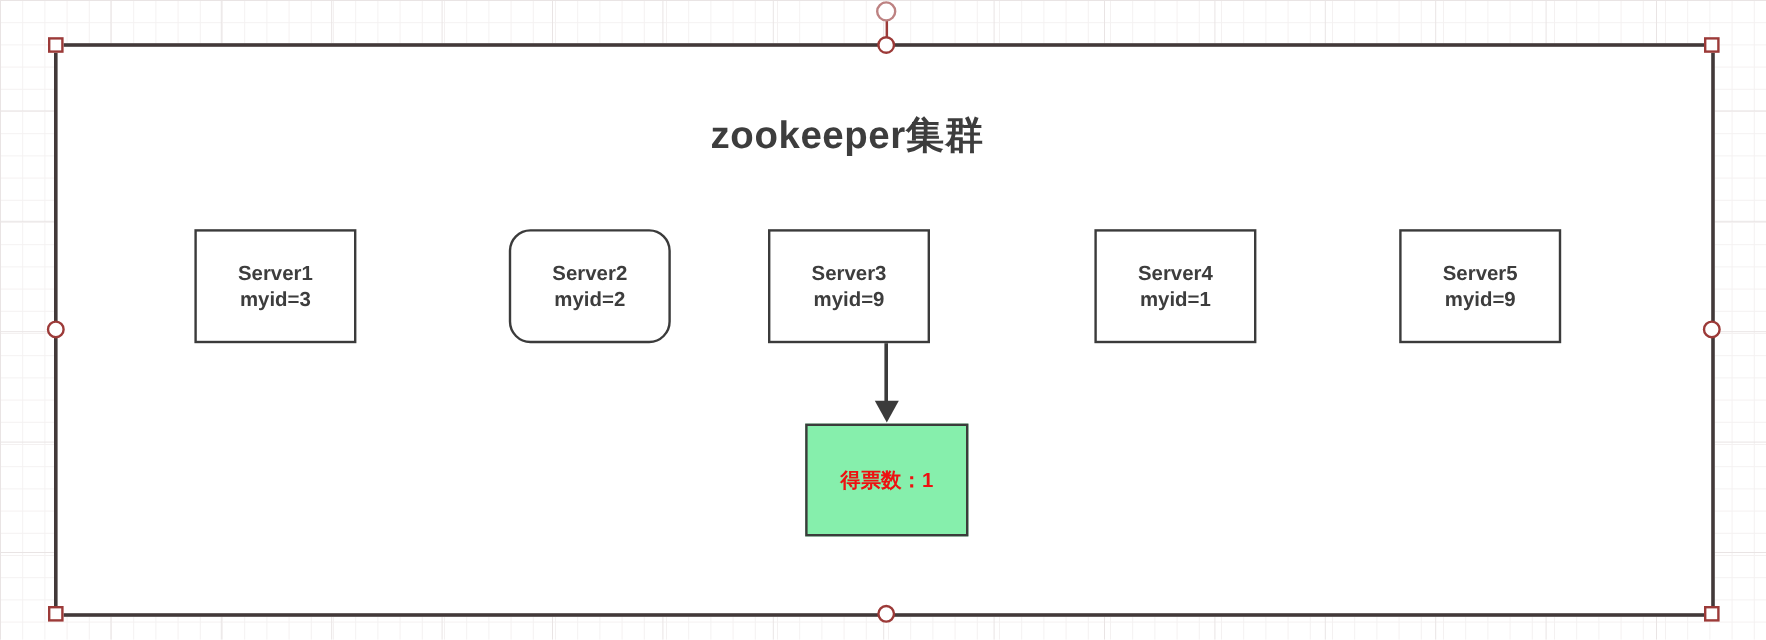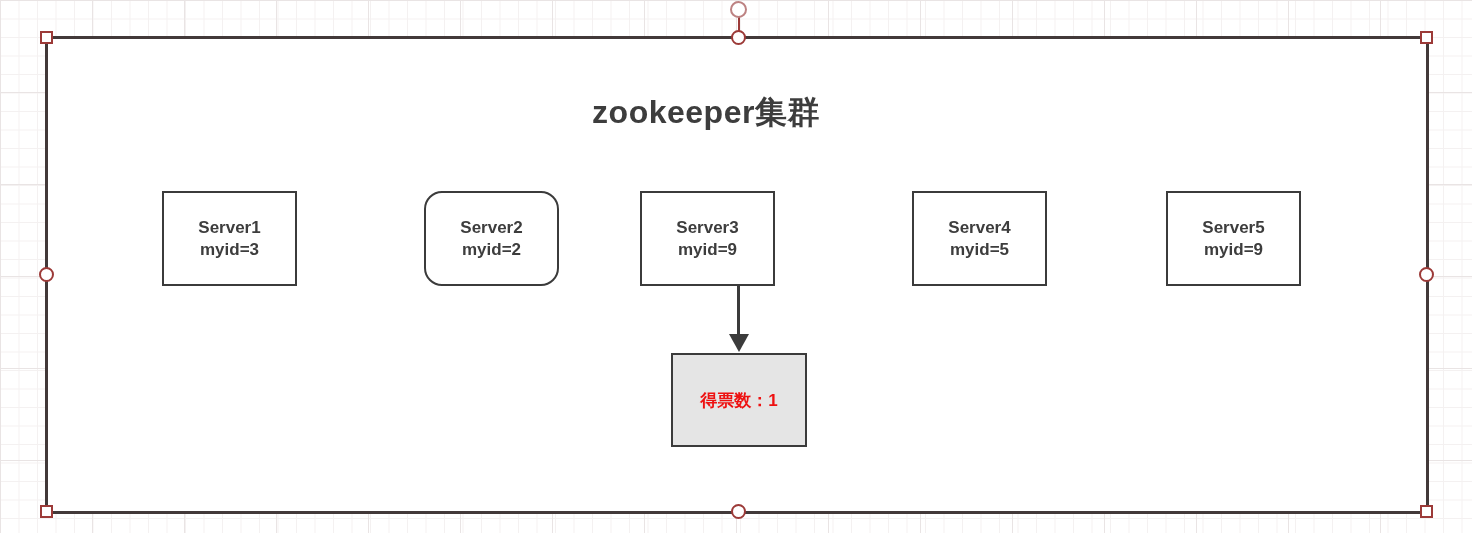--- a/index.html
+++ b/index.html
@@ -46,21 +46,21 @@
   }
   .node.s1 { left: 162px; }
   .node.s2 { left: 424px; border-radius: 18px; }
   .node.s3 { left: 640px; }
   .node.s4 { left: 912px; text-align: center; }
   .node.s5 { left: 1166px; }
 
   .vote-box {
     left: 671px; top: 353px; width: 136px; height: 94px;
     border: 2px solid #3b3b3b;
-    background: #e5e5e5;
+    background: #86efac;
     display: flex; align-items: center; justify-content: center;
     font-size: 17px; font-weight: bold;
     color: #ee1111;
   }
 
   .arrow-line {
     left: 737px; top: 286px; width: 3px; height: 50px;
     background: #3b3b3b;
   }
   .arrow-head {
@@ -116,21 +116,21 @@
 <div class="abs node s2">
   <span>Server2</span>
   <span>myid=2</span>
 </div>
 <div class="abs node s3">
   <span>Server3</span>
   <span>myid=9</span>
 </div>
 <div class="abs node s4">
   <span>Server4</span>
-  <span>myid=5</span>
+  <span>myid=1</span>
 </div>
 <div class="abs node s5">
   <span>Server5</span>
   <span>myid=9</span>
 </div>
 
 <div class="abs arrow-line"></div>
 <div class="abs arrow-head"></div>
 
 <div class="abs vote-box">

